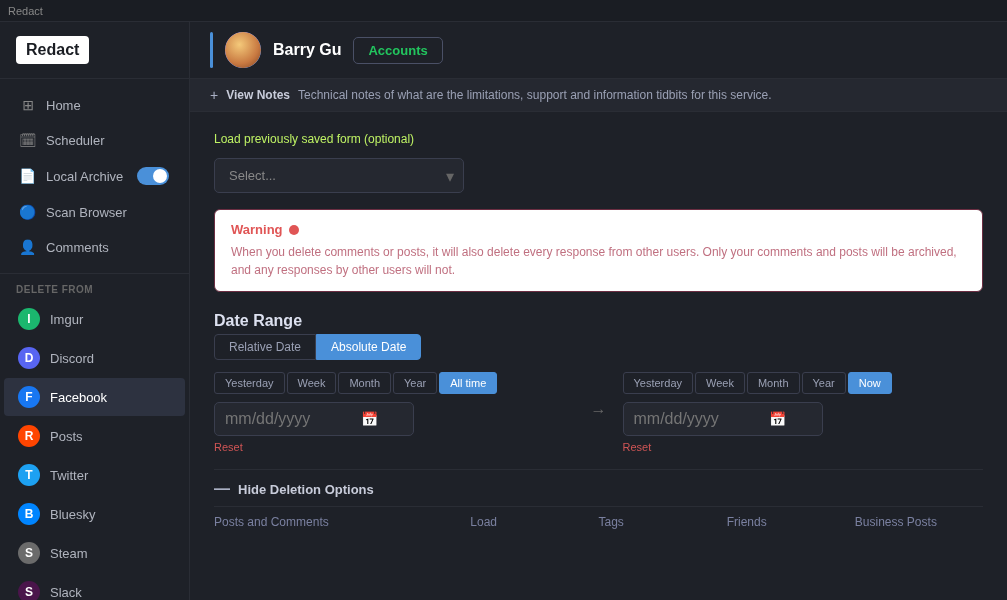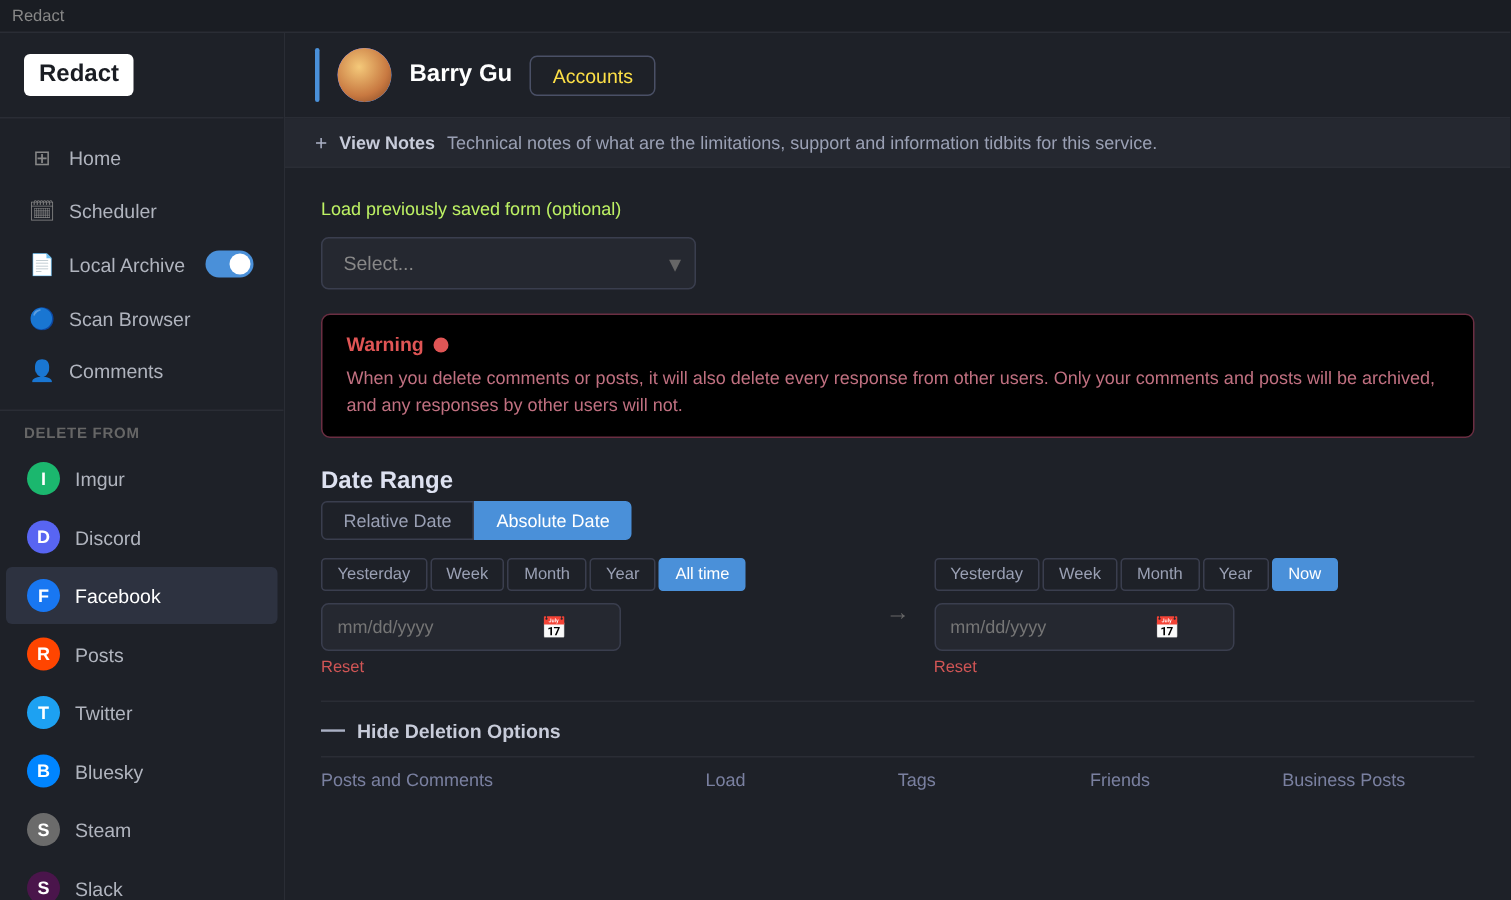--- a/index.html
+++ b/index.html
@@ -176,25 +176,26 @@
       border-radius: 50%;
     }
     .header-username {
       font-size: 16px;
       font-weight: 600;
       color: #fff;
     }
     .accounts-btn {
       background: transparent;
       border: 1px solid #4a5066;
-      color: #fde047;
+      color: #22c55e;
       padding: 5px 14px;
       border-radius: 5px;
       cursor: pointer;
       font-size: 13px;
+      font-weight: bold;
     }
     
     .view-notes-bar {
       display: flex;
       align-items: center;
       gap: 8px;
       padding: 8px 20px;
       background: #252830;
       border-bottom: 1px solid #2a2d35;
       font-size: 12px;
@@ -243,21 +244,21 @@
     }
     .select-chevron {
       position: absolute;
       right: 10px;
       top: 50%;
       transform: translateY(-50%);
       color: #666;
       pointer-events: none;
     }
     .warning-box {
-      background: #000000;
+      background: #ffffff;
       border: 1px solid #6b2e42;
       border-radius: 6px;
       padding: 12px 16px;
       margin-bottom: 20px;
     }
     .warning-title {
       display: flex;
       align-items: center;
       gap: 6px;
       font-size: 13px;
@@ -342,21 +343,21 @@
       border-radius: 5px;
       padding: 7px 10px;
       width: 200px;
       gap: 6px;
     }
     .date-input {
       background: transparent;
       border: none;
       outline: none;
       color: #9aa0b4;
-      font-size: 12px;
+      font-size: 16px;
       width: 130px;
     }
     .calendar-icon {
       color: #666;
       font-size: 14px;
     }
     .reset-link {
       font-size: 11px;
       color: #d05555;
       cursor: pointer;

